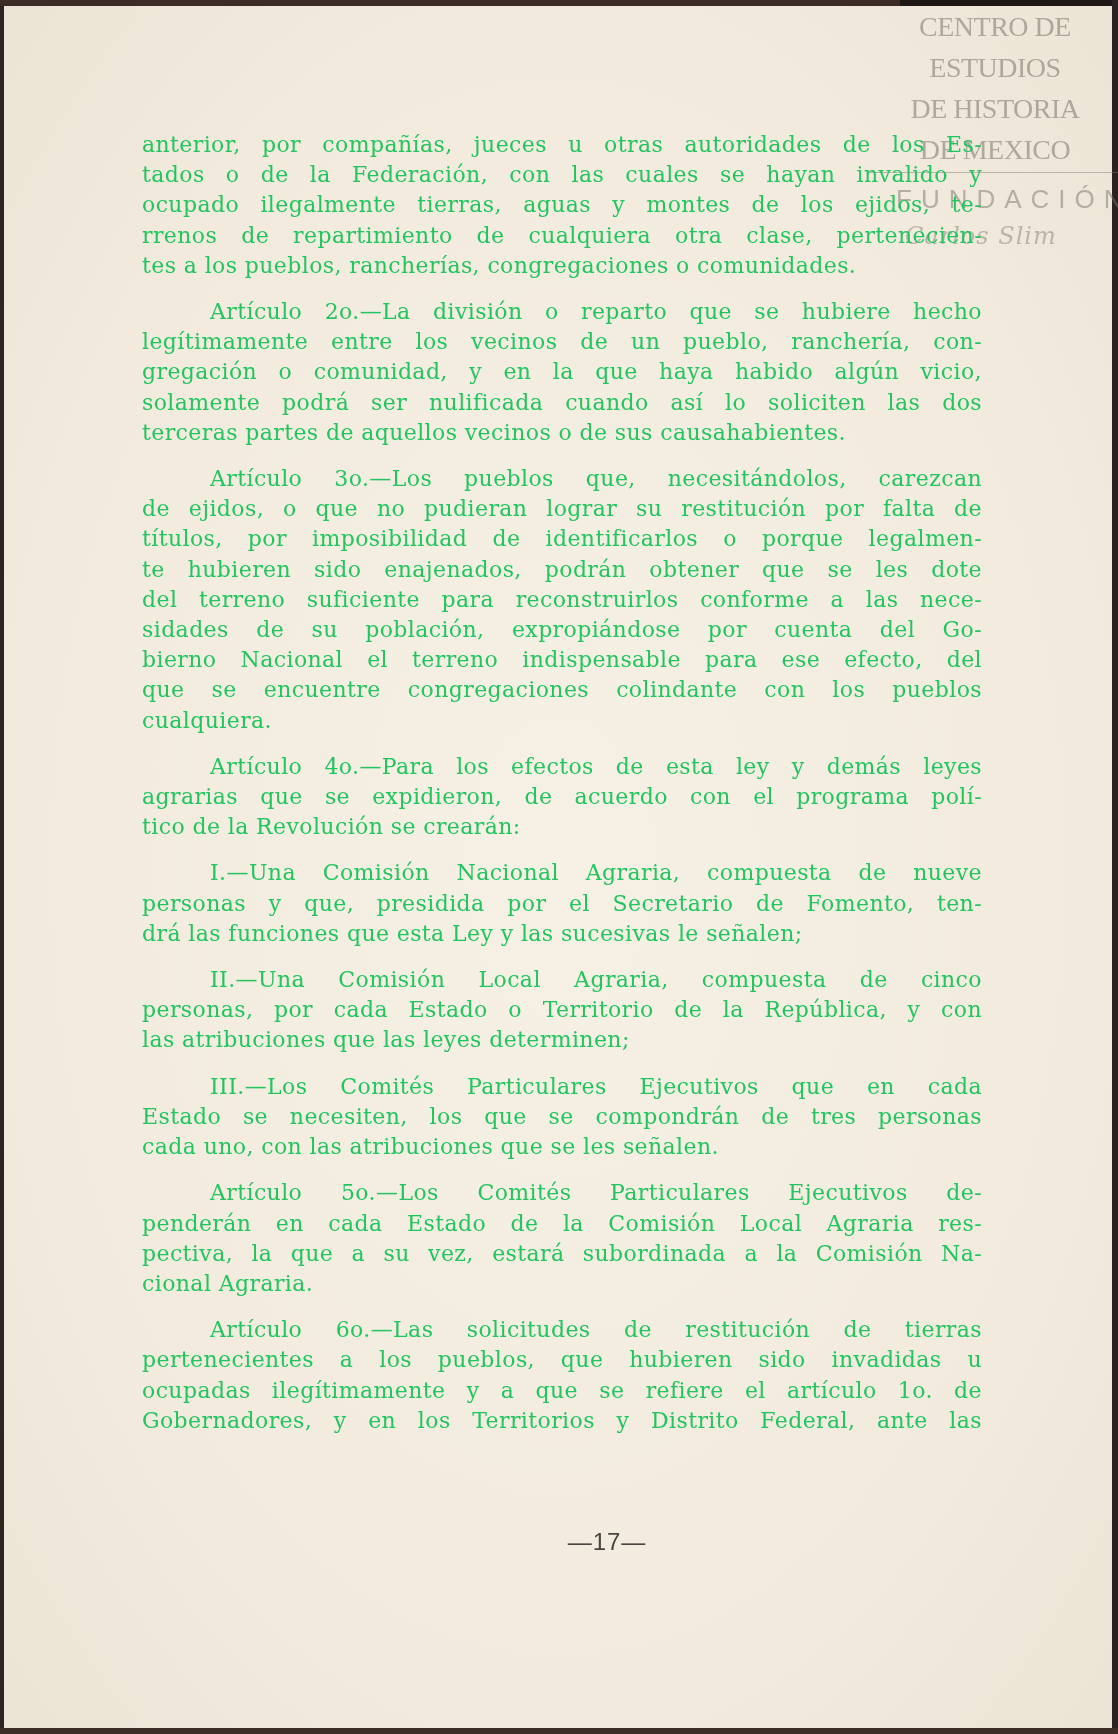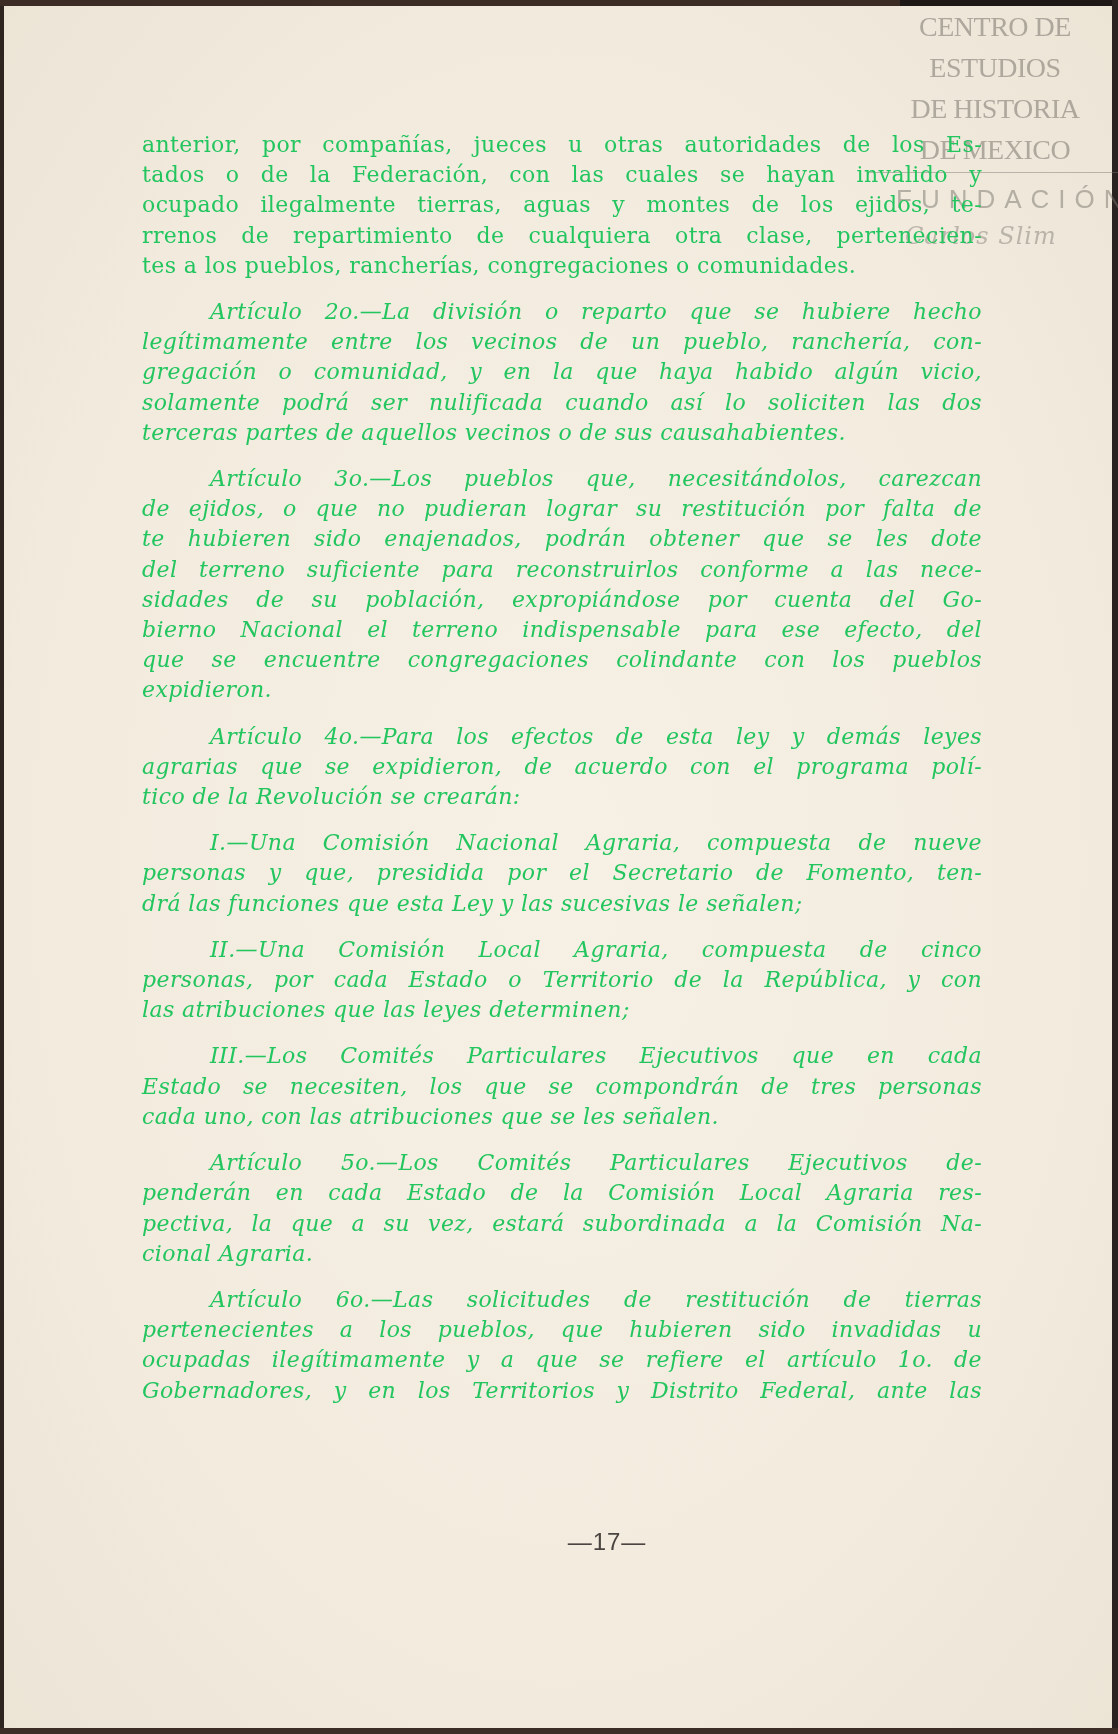--- a/index.html
+++ b/index.html
@@ -21,21 +21,21 @@
 
   .text-block {
     position: absolute; left: 142px; top: 130px; width: 840px;
     color: #22c55e;
     font-size: 22px;
     letter-spacing: 0.4px;
     line-height: 30.2px;
     text-align: justify;
   }
   .para { margin: 0 0 16px 0; text-indent: 0; }
-  .para.indent { text-indent: 68px; font-style: italic; }
+  .para.indent { text-indent: 68px; }
   .para.cont { text-indent: 0; }
   .line { display: block; text-align: justify; text-align-last: justify; white-space: nowrap; }
   .line.last { text-align-last: left; }
 
   .page-number {
     position: absolute; left: 0; width: 1118px; top: 1528px;
     text-align: center; color: #4a4540; font-size: 24px;
     font-family: "Liberation Sans", sans-serif; letter-spacing: 1px; margin-left: 48px;
   }
 
@@ -87,26 +87,27 @@
   <div class="para indent">
     <span class="line">Artículo 2o.—La división o reparto que se hubiere hecho</span>
     <span class="line" style="text-indent:0">legítimamente entre los vecinos de un pueblo, ranchería, con-</span>
     <span class="line" style="text-indent:0">gregación o comunidad, y en la que haya habido algún vicio,</span>
     <span class="line" style="text-indent:0">solamente podrá ser nulificada cuando así lo soliciten las dos</span>
     <span class="line last" style="text-indent:0">terceras partes de aquellos vecinos o de sus causahabientes.</span>
   </div>
   <div class="para indent">
     <span class="line">Artículo 3o.—Los pueblos que, necesitándolos, carezcan</span>
     <span class="line" style="text-indent:0">de ejidos, o que no pudieran lograr su restitución por falta de</span>
+    <span class="line" style="text-indent:0">títulos, por imposibilidad de identificarlos o porque legalmen-</span>
     <span class="line" style="text-indent:0">te hubieren sido enajenados, podrán obtener que se les dote</span>
     <span class="line" style="text-indent:0">del terreno suficiente para reconstruirlos conforme a las nece-</span>
     <span class="line" style="text-indent:0">sidades de su población, expropiándose por cuenta del Go-</span>
     <span class="line" style="text-indent:0">bierno Nacional el terreno indispensable para ese efecto, del</span>
     <span class="line" style="text-indent:0">que se encuentre congregaciones colindante con los pueblos</span>
-    <span class="line last" style="text-indent:0">expidieron.</span>
+    <span class="line last" style="text-indent:0">cualquiera.</span>
   </div>
   <div class="para indent">
     <span class="line">Artículo 4o.—Para los efectos de esta ley y demás leyes</span>
     <span class="line" style="text-indent:0">agrarias que se expidieron, de acuerdo con el programa polí-</span>
     <span class="line last" style="text-indent:0">tico de la Revolución se crearán:</span>
   </div>
   <div class="para indent">
     <span class="line">I.—Una Comisión Nacional Agraria, compuesta de nueve</span>
     <span class="line" style="text-indent:0">personas y que, presidida por el Secretario de Fomento, ten-</span>
     <span class="line last" style="text-indent:0">drá las funciones que esta Ley y las sucesivas le señalen;</span>

